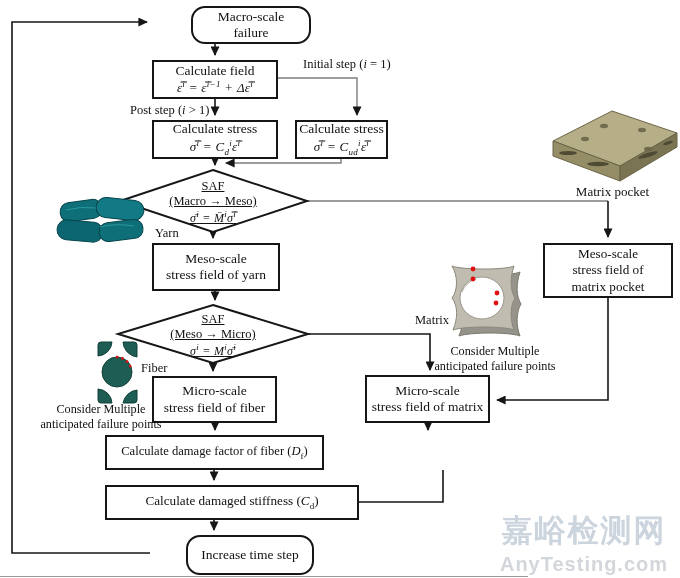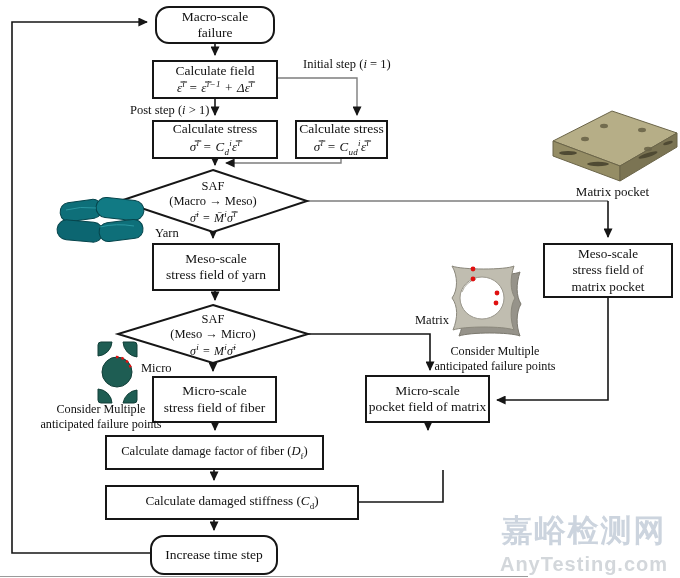--- a/index.html
+++ b/index.html
@@ -2,25 +2,25 @@
 <html><head>
 <meta charset="utf-8">
 <style>
   html,body{margin:0;padding:0;background:#fff;}
   #stage{position:relative;width:680px;height:578px;background:#ffffff;overflow:hidden;
          font-family:"Liberation Serif","DejaVu Serif",serif;color:#111;}
   #wires{position:absolute;left:0;top:0;width:680px;height:578px;}
   .node{position:absolute;box-sizing:border-box;border:2px solid #161616;background:#fff;
         display:flex;flex-direction:column;align-items:center;justify-content:center;
         text-align:center;line-height:1.22;font-size:13.5px;}
-  .rounded{border-radius:14px;}
+  .rounded{border-radius:14px;margin-left:36px;}
   .eq{font-style:italic;font-size:13px;letter-spacing:.3px;}
   .eq sub,.eq sup,.lbl sub,.lbl sup{font-size:9px;}
   .dtext{position:absolute;box-sizing:border-box;display:flex;flex-direction:column;align-items:center;
-         justify-content:center;text-align:center;line-height:1.18;font-size:12.5px;background:transparent;}
+         justify-content:center;text-align:center;line-height:1.18;font-size:12.5px;background:transparent;text-decoration:underline;}
   .anno{position:absolute;font-size:12.5px;line-height:1.2;text-align:center;white-space:nowrap;}
   .lbl{font-size:12.6px;white-space:nowrap;}
   .small2{font-size:12.2px;}
   #watermark{position:absolute;right:6px;top:510px;width:180px;text-align:center;pointer-events:none;}
   #wm-cn{font-family:"DejaVu Sans",sans-serif;font-weight:bold;font-size:31px;letter-spacing:2px;color:#ccd4de;}
   #wm-en{font-family:"Liberation Sans","DejaVu Sans",sans-serif;font-weight:bold;
          font-size:20px;letter-spacing:1px;color:#d3d7db;margin-top:1px;}
 </style>
 </head>
 <body>
@@ -160,21 +160,21 @@
     <div class="eq" style="font-size:12px;">σ<sup>i</sup> = M<sup>i</sup>σ̄<sup>i</sup></div>
   </div>
 
   <div class="node" style="left:152px;top:376px;width:125px;height:47px;">
     <div>Micro-scale</div>
     <div>stress field of fiber</div>
   </div>
 
   <div class="node" style="left:365px;top:375px;width:125px;height:48px;">
     <div>Micro-scale</div>
-    <div>pocket field of matrix</div>
+    <div>stress field of matrix</div>
   </div>
 
   <div class="node" style="left:543px;top:243px;width:130px;height:55px;font-size:13.2px;">
     <div>Meso-scale</div>
     <div>stress field of</div>
     <div>matrix pocket</div>
   </div>
 
   <div class="node" style="left:105px;top:435px;width:219px;height:35px;">
     <div class="lbl">Calculate damage factor of fiber (<i>D</i><sub>f</sub>)</div>
@@ -186,21 +186,21 @@
   </div>
 
   <div class="node rounded" style="left:150px;top:535px;width:128px;height:40px;">
     <div>Increase time step</div>
   </div>
 
   <div class="anno" style="left:303px;top:57px;">Initial step (<i>i</i> = 1)</div>
   <div class="anno" style="left:130px;top:103px;">Post step (<i>i</i> &gt; 1)</div>
 
   <div class="anno" style="left:155px;top:226px;">Yarn</div>
-  <div class="anno" style="left:141px;top:361px;">Micro</div>
+  <div class="anno" style="left:141px;top:361px;">Fiber</div>
   <div class="anno" style="left:415px;top:313px;">Matrix</div>
   <div class="anno" style="left:560px;top:184px;width:105px;font-size:13px;">Matrix pocket</div>
 
   <div class="anno small2" style="left:28px;top:402px;width:146px;">
     <div>Consider Multiple</div>
     <div>anticipated failure points</div>
   </div>
 
   <div class="anno small2" style="left:420px;top:344px;width:150px;">
     <div>Consider Multiple</div>

